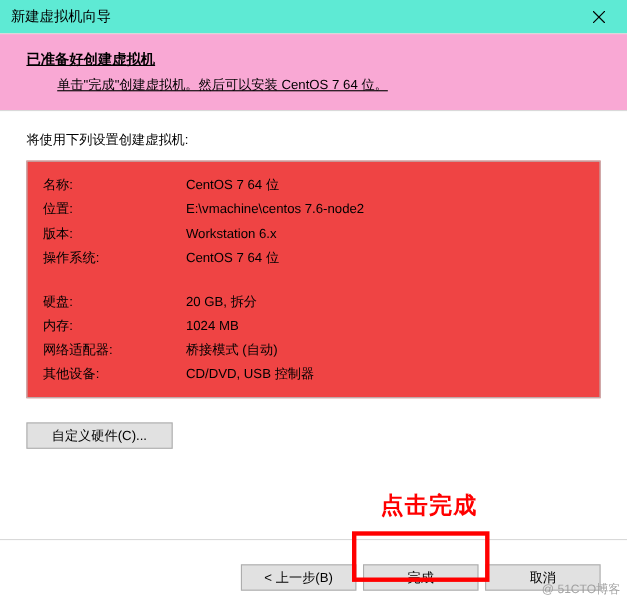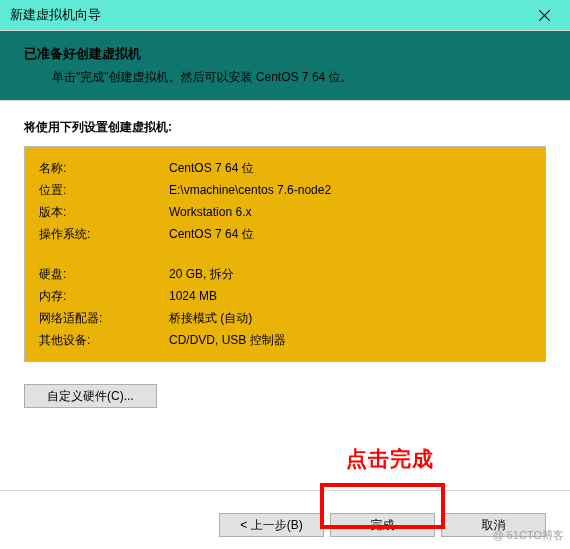--- a/index.html
+++ b/index.html
@@ -38,42 +38,42 @@
     .close-btn svg {
       width: 11px;
       height: 11px;
     }
     .header-sep {
       border: none;
       border-top: 1px solid #d9d9d9;
     }
     .header-block {
       padding: 14px 24px 14px 24px;
-      background: #0f766e;
+      background: #f9a8d4;
+      text-decoration: underline;
     }
     .header-block .h-title {
       font-weight: bold;
       font-size: 13px;
       margin-bottom: 6px;
     }
     .header-block .h-sub {
       font-size: 12px;
       padding-left: 28px;
     }
     .content {
       padding: 18px 24px 4px 24px;
     }
     .content .lead {
       margin-bottom: 10px;
       font-size: 12px;
-      font-weight: bold;
     }
     .summary-box {
       border: 1px solid #b9b9b9;
-      background: #eab308;
+      background: #ef4444;
       padding: 10px 14px 10px 14px;
     }
     .summary-row {
       display: flex;
       line-height: 22px;
       font-size: 12px;
     }
     .summary-row .k {
       width: 130px;
       flex-shrink: 0;

